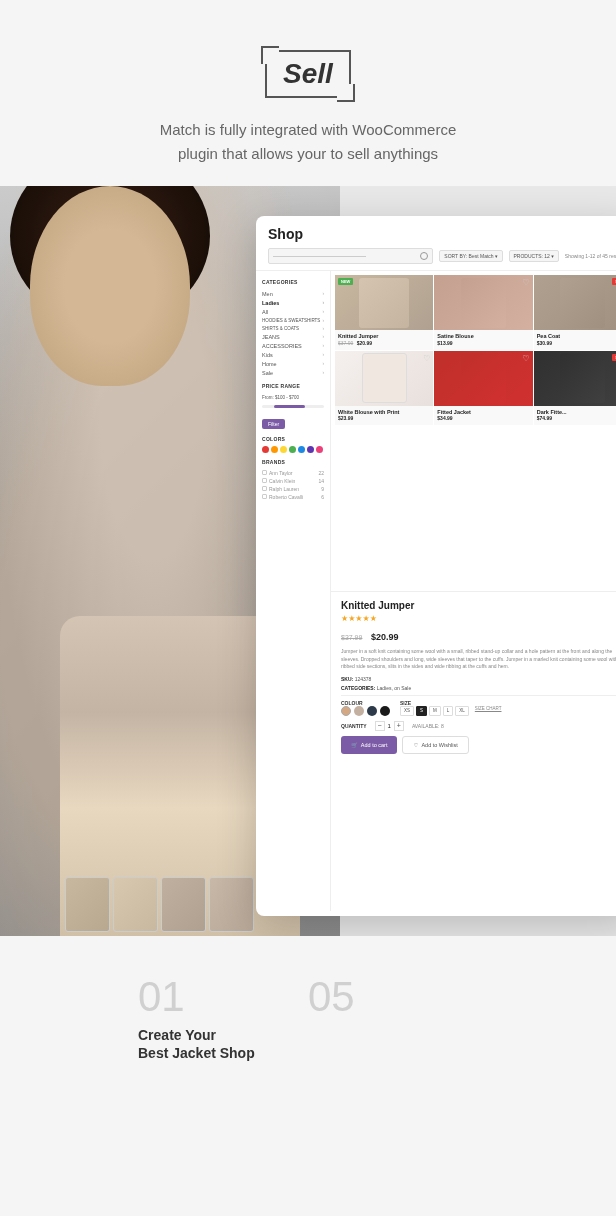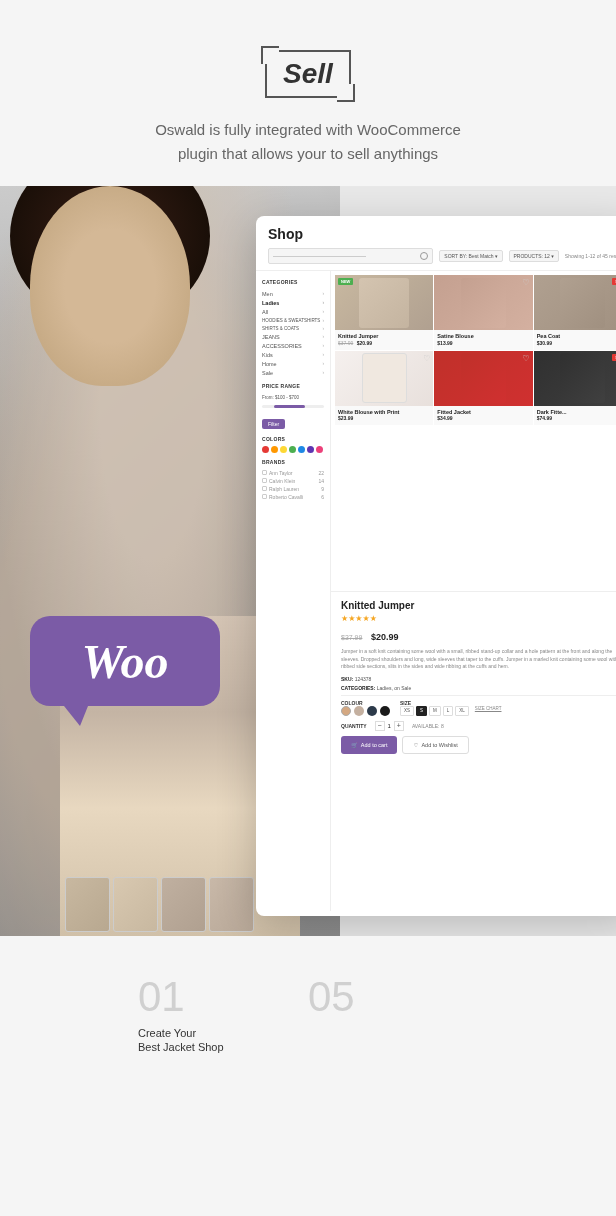--- a/index.html
+++ b/index.html
@@ -608,57 +608,54 @@
       width: 170px;
     }
     .feature-number {
       font-size: 42px;
       color: #d0d0d0;
       font-weight: 300;
       line-height: 1;
       margin-bottom: 8px;
     }
     .feature-title {
-      font-size: 11px;
-      font-weight: 400;
+      font-size: 14px;
+      font-weight: 700;
       color: #333;
       line-height: 1.3;
     }
 
     .divider-row {
       height: 1px;
       background: #eee;
       margin: 4px 0;
     }
   </style>
 </head>
 <body>
 
 <div class="header-section">
   <div class="sell-with-style">
     <div class="sell-box">
       <span>Sell</span>
     </div>
   </div>
-  <p class="subtitle">Oswald is fully integrated with WooCommerce</p>
+  <p class="subtitle">Match is fully integrated with WooCommerce</p>
   <p class="subtitle">plugin that allows your to sell anythings</p>
 </div>
 
 <div class="main-visual">
 
   <div class="woman-bg">
     <div class="woman-bg-inner"></div>
 
     <div class="hair"></div>
     <div class="face-circle"></div>
   </div>
 
-  <div class="woo-bubble">
-    <span class="woo-text">Woo</span>
-  </div>
 
   <div class="woman-sweater">
     <div class="sweater-figure"></div>
   </div>
 
   <div class="thumbnails-row">
     <div class="thumbnail thumb-1"></div>
     <div class="thumbnail thumb-2"></div>
     <div class="thumbnail thumb-3"></div>
     <div class="thumbnail thumb-4"></div>

